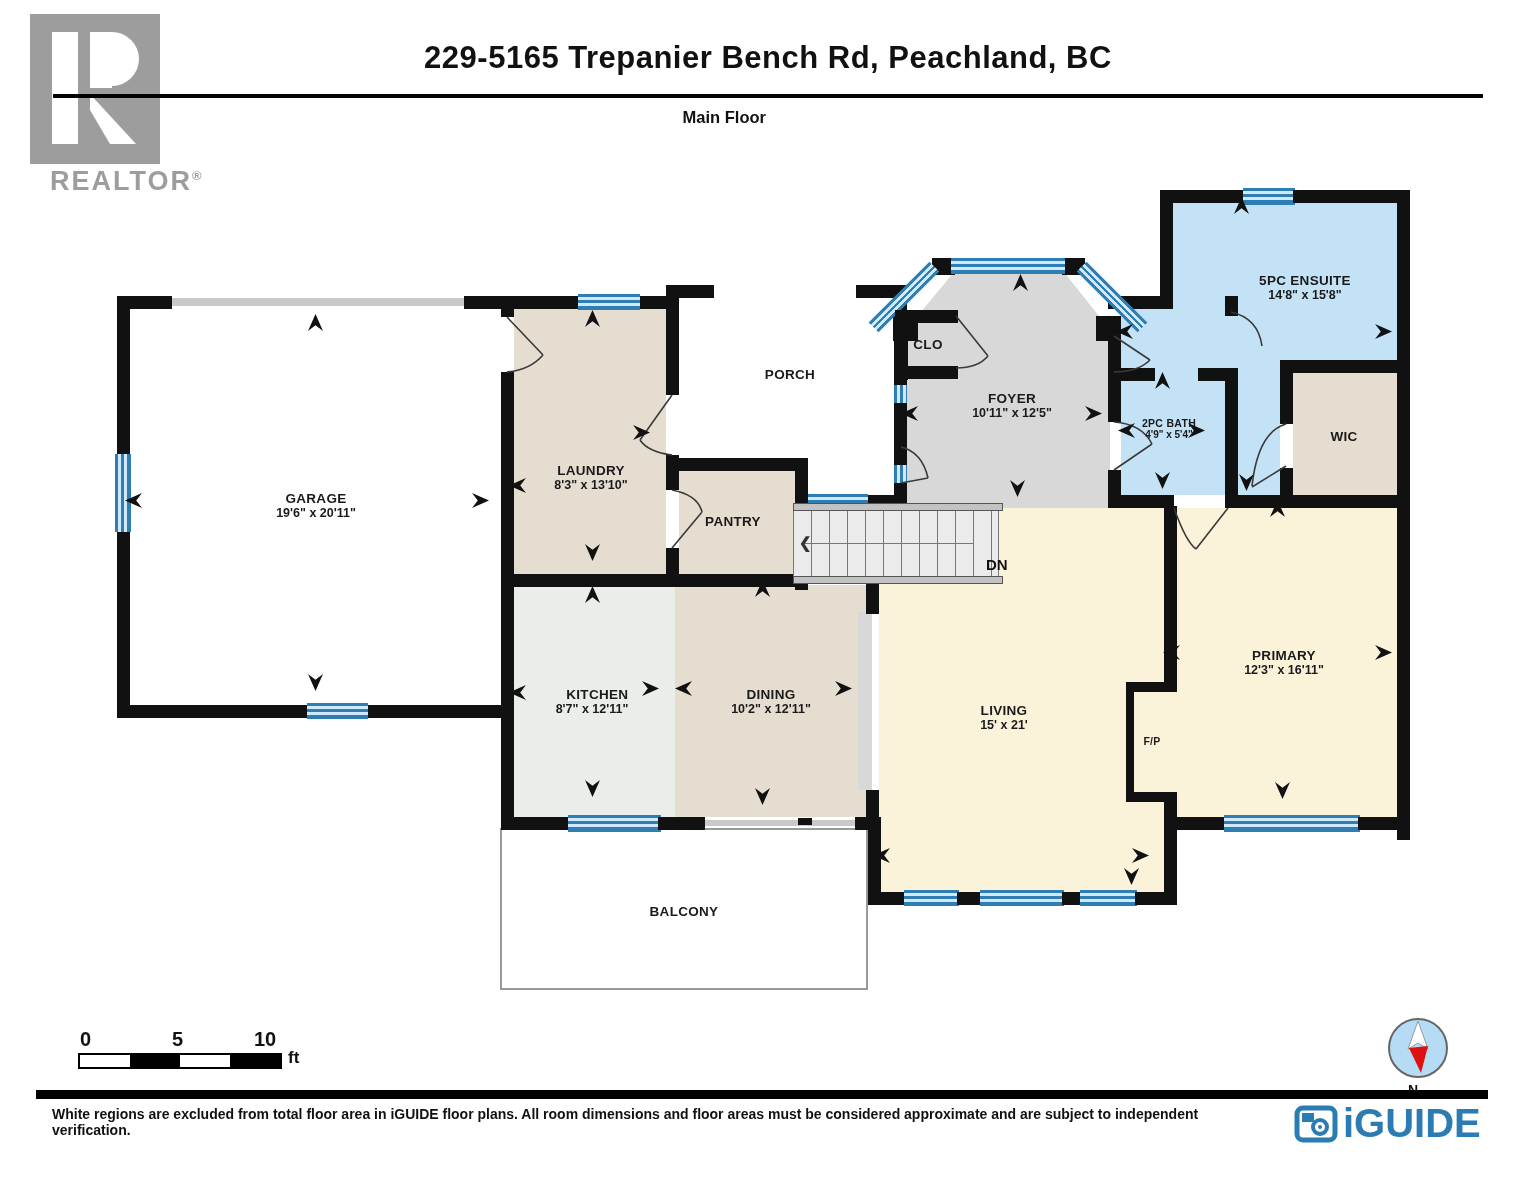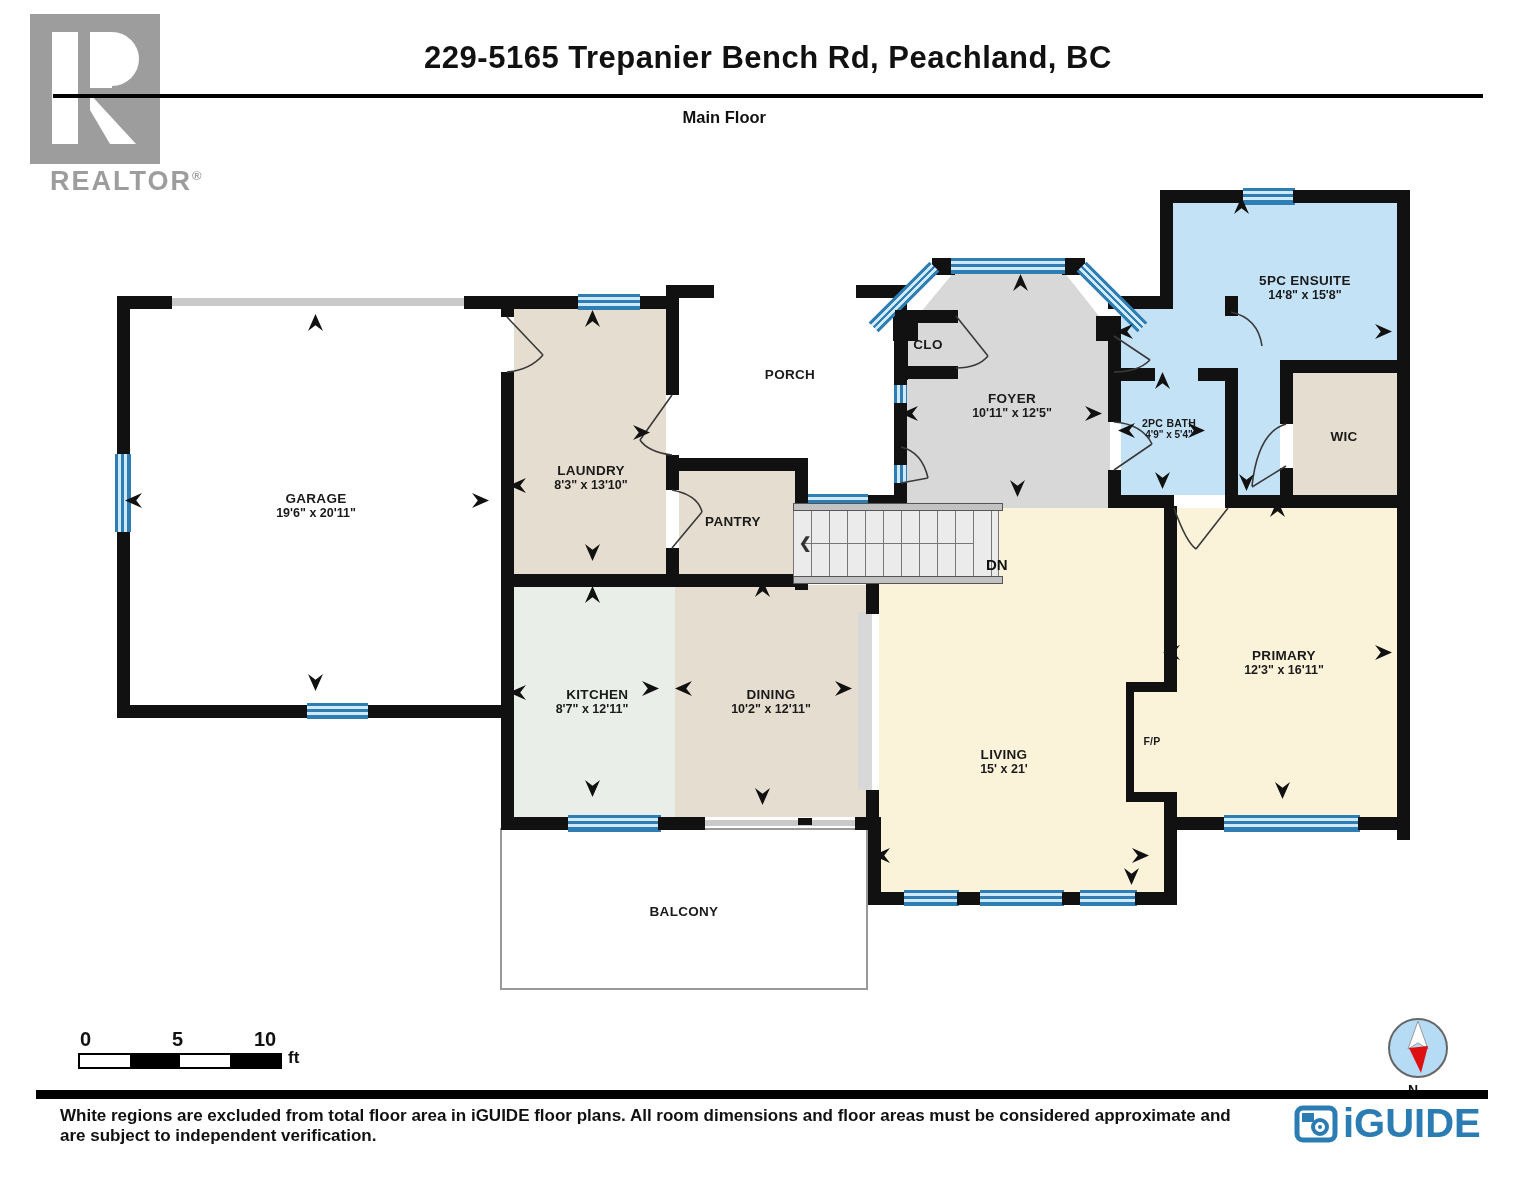--- a/index.html
+++ b/index.html
@@ -50,21 +50,21 @@
   
   #fpbox{position:absolute;left:1126px;top:682px;width:51px;height:120px;background:#111;z-index:5;}
   #fpin{position:absolute;left:1134px;top:692px;width:43px;height:100px;background:#fbf2da;z-index:6;}
   
   .scnum{position:absolute;font-weight:bold;font-size:20px;}
   #scbar{position:absolute;left:78px;top:1053px;width:200px;height:12px;border:2px solid #000;box-sizing:content-box;display:flex;}
   #scbar div{width:50px;height:12px;}
   #prepared{position:absolute;left:0;top:1051px;width:100%;text-align:center;font-weight:bold;font-size:15.5px;}
   
   #fbar{position:absolute;left:36px;top:1090px;width:1452px;height:9px;background:#000;}
-  #fnote{position:absolute;left:60px;top:1106px;font-size:17px;font-weight:bold;width:1200px;}
+  #fnote{position:absolute;left:52px;top:1106px;font-size:14px;font-weight:bold;width:1200px;}
   
   #iguide{position:absolute;left:1293px;top:1100px;display:flex;align-items:center;z-index:5;}
   #iguide .txt{font-size:40px;font-weight:bold;color:#2b7cb2;letter-spacing:0px;line-height:40px;}
   #compassN{position:absolute;left:1408px;top:1082px;font-weight:bold;font-size:14px;}
   svg.overlay{position:absolute;left:0;top:0;z-index:7;}
 </style>
 </head>
 <body>
 
 <div id="page">
@@ -291,21 +291,21 @@
     <div class="nm">WIC</div>
   </div>
   <div class="lbl" style="left:592px;top:701px;text-align:right;">
     <div class="nm">KITCHEN</div>
     <div class="dm">8'7" x 12'11"</div>
   </div>
   <div class="lbl" style="left:771px;top:701px;">
     <div class="nm">DINING</div>
     <div class="dm">10'2" x 12'11"</div>
   </div>
-  <div class="lbl" style="left:1004px;top:717px;margin-top:44px;">
+  <div class="lbl" style="left:1004px;top:717px;">
     <div class="nm">LIVING</div>
     <div class="dm">15' x 21'</div>
   </div>
   <div class="lbl sm" style="left:1152px;top:741px;">
     <div class="nm">F/P</div>
   </div>
   <div class="lbl" style="left:1284px;top:662px;">
     <div class="nm">PRIMARY</div>
     <div class="dm">12'3" x 16'11"</div>
   </div>

